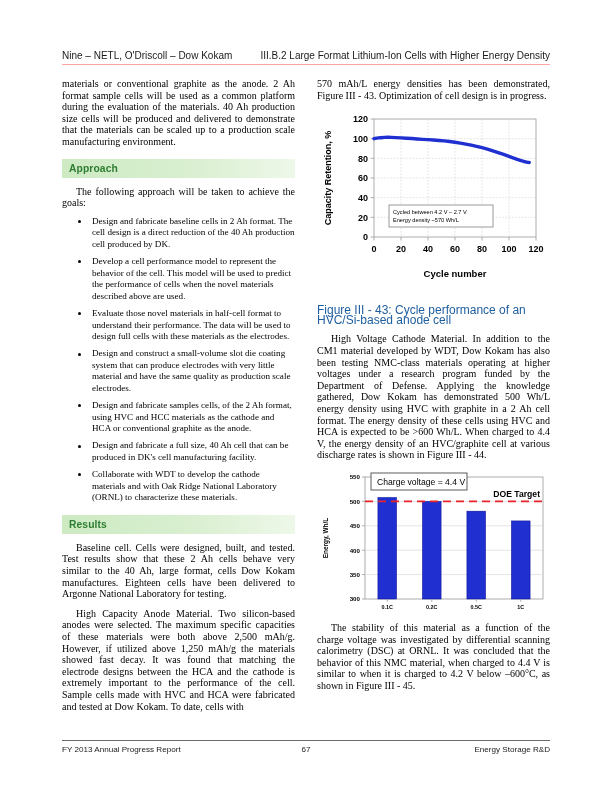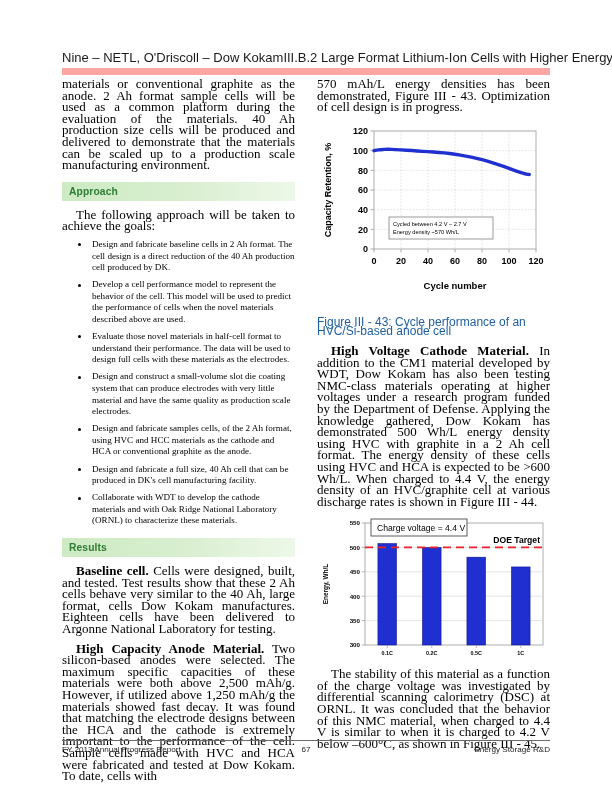--- a/index.html
+++ b/index.html
@@ -24,49 +24,49 @@
   
   .runhead {
     position: absolute;
     left: 62px;
     top: 50px;
     width: 488px;
     display: flex;
     justify-content: space-between;
     align-items: flex-end;
     font-family: "Liberation Sans", sans-serif;
-    font-size: 13px;
+    font-size: 10px;
     color: #1a1a1a;
     padding-bottom: 3px;
-    border-bottom: 7px solid #fca5a5;
+    border-bottom: 1px solid #fca5a5;
     box-sizing: border-box;
   }
   .runhead-left { white-space: nowrap; }
   .runhead-right { white-space: nowrap; text-align: right; }
 
   
   .col {
     position: absolute;
     top: 78px;
     width: 233px;
   }
   .col-left  { left: 62px; }
   .col-right { left: 317px; }
 
   p.body {
     margin: 0 0 0 0;
-    font-size: 13px;
+    font-size: 10px;
     line-height: 11.6px;
     text-align: justify;
     text-indent: 0;
     hyphens: none;
   }
   p.body + p.body { margin-top: 8px; }
   p.indent { text-indent: 14px; }
-  .runin { font-weight: bold; }
+  .runin { font-weight: normal; }
 
   
   .sectionbar {
     margin: 11px 0 8px 0;
     height: 19px;
     background: linear-gradient(to right, #cdeac3 0%, #d9efd0 55%, #eef8e9 100%);
     display: flex;
     align-items: center;
     padding-left: 7px;
     box-sizing: border-box;

